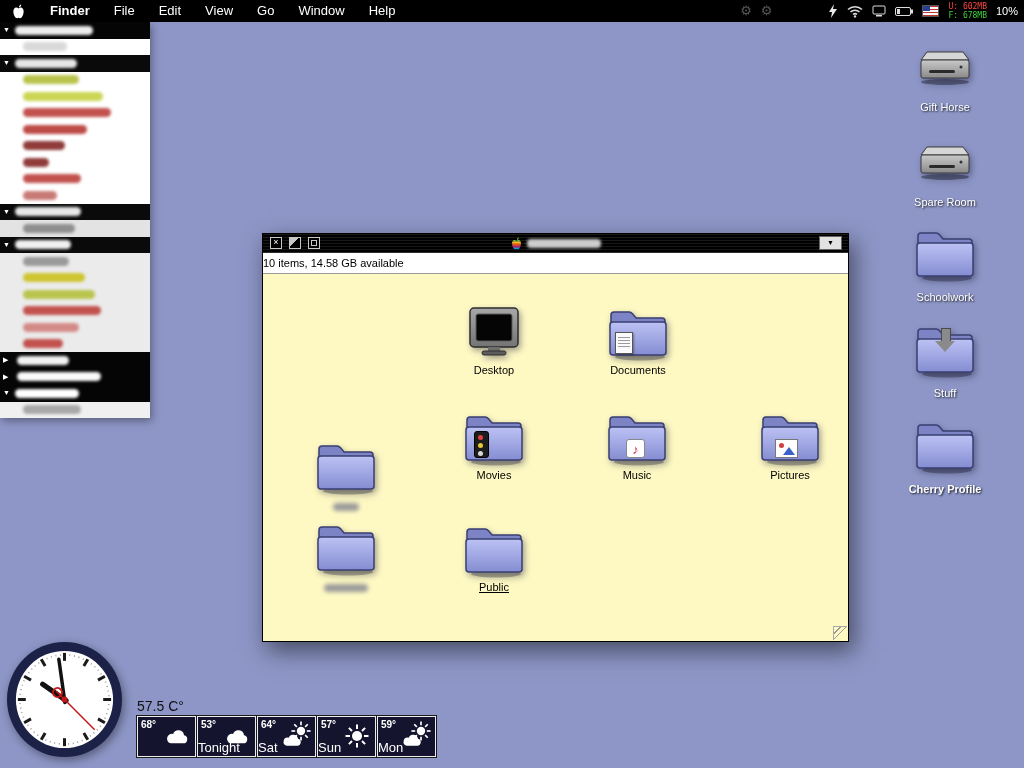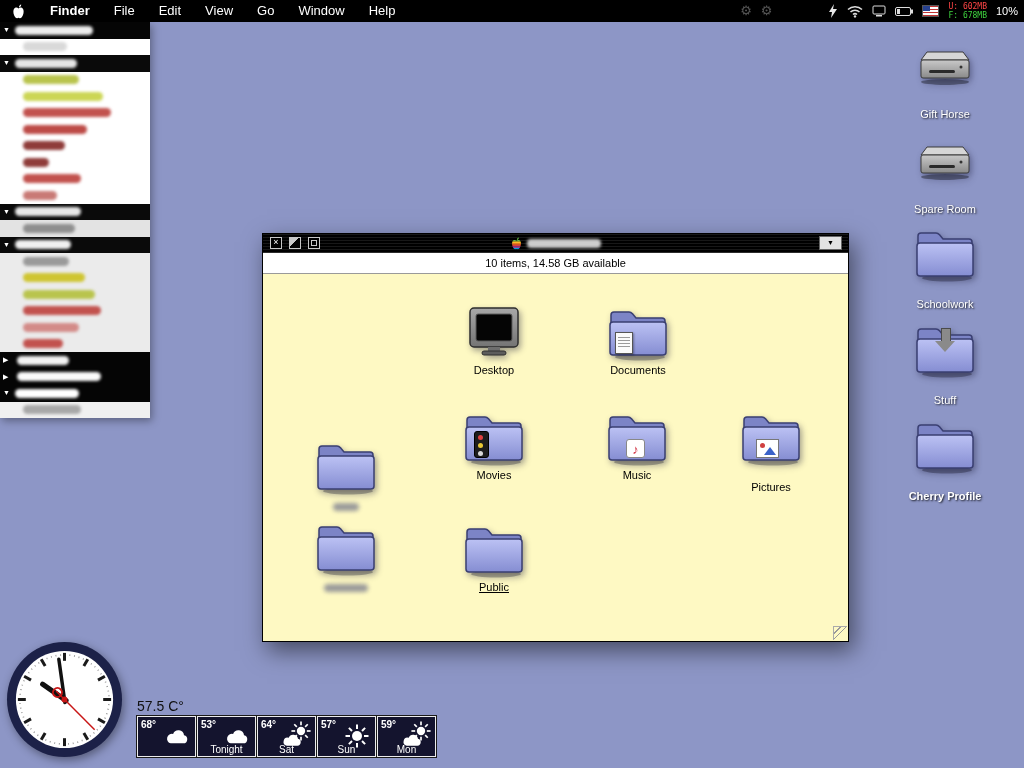--- a/index.html
+++ b/index.html
@@ -42,37 +42,37 @@
           font-size:9px;line-height:9px;text-align:center;flex:none;cursor:default}
   .tb-btn.zoom{background:linear-gradient(135deg,#c8c8c8 0 42%,#000 42%)}
   .tb-btn.collapse{position:relative}
   .tb-btn.collapse::after{content:"";position:absolute;inset:2px;border:1px solid #c8c8c8}
   .tb-title{position:absolute;left:0;right:0;top:0;height:18px;display:flex;justify-content:center;
             align-items:center;gap:5px;pointer-events:none}
   .tblob{width:74px;height:9px;background:#cdcdcd;border-radius:4px;filter:blur(1.5px)}
   .tb-popup{margin-left:auto;margin-right:6px;width:21px;height:12px;background:#e2e2e2;border:1px solid #666;
             color:#000;font-size:7px;line-height:12px;text-align:center;z-index:2}
   .statusbar{position:absolute;top:19px;left:0;right:0;height:20px;background:#fff;
-             border-bottom:1px solid #9a9a9a;text-align:center;font-size:11px;color:#000;line-height:20px}
+             border-bottom:1px solid #9a9a9a;font-size:11px;color:#000;line-height:20px}
   .win-body{position:absolute;top:40px;left:0;right:0;bottom:0;background:#fef9c3;overflow:hidden}
   .grow{position:absolute;right:1px;bottom:1px;width:13px;height:13px;border-left:1px solid #aaa;border-top:1px solid #aaa;
         background:linear-gradient(135deg,transparent 0 4px,#999 4px 5px,transparent 5px 8px,#999 8px 9px,transparent 9px)}
 
   
   .witem{position:absolute;width:90px;display:flex;flex-direction:column;align-items:center;cursor:default}
   .ditem{position:absolute;left:899px;width:92px;display:flex;flex-direction:column;align-items:center;cursor:default}
   .holder{position:relative;width:64px;height:56px;filter:drop-shadow(2px 3px 3px rgba(20,20,50,.4));flex:none}
   .holder svg.base{position:absolute;inset:0;width:100%;height:100%;display:none}
   .holder.monitor .ic-monitor{display:block}
   .holder.drive .ic-drive{display:block}
   .holder.folder .ic-folder,.holder.folder-doc .ic-folder,.holder.folder-apple .ic-folder,
   .holder.folder-film .ic-folder,.holder.folder-music .ic-folder,.holder.folder-pic .ic-folder,
   .holder.folder-sites .ic-folder,.holder.folder-down .ic-folder{display:block}
   .wlabel{margin-top:3px;font-size:11px;color:#000;white-space:nowrap}
-  .dlabel{margin-top:16px;font-size:11px;color:#fff;text-shadow:1px 1px 2px rgba(0,0,0,.85);white-space:nowrap}
+  .dlabel{margin-top:9px;font-size:11px;color:#fff;text-shadow:1px 1px 2px rgba(0,0,0,.85);white-space:nowrap}
   .lblob{margin-top:8px;height:8px;background:#9a9a9a;border-radius:4px;filter:blur(2px)}
 
   
   .b{display:none;position:absolute}
   .holder.folder-doc .b-doc{display:block}
   .b-doc{left:9px;bottom:7px;width:16px;height:20px;background:#fafafa;border:1px solid #555;
          box-shadow:1px 1px 2px rgba(0,0,0,.35)}
   .b-doc::before{content:"";position:absolute;left:2px;right:2px;top:4px;height:11px;
          background:repeating-linear-gradient(to bottom,#9a9a9a 0 1px,transparent 1px 3px)}
   .holder.folder-apple .b-apple{display:block}
@@ -103,21 +103,21 @@
 
   
   #clock{position:absolute;left:5px;top:640px;width:119px;height:119px;filter:drop-shadow(2px 3px 5px rgba(0,0,0,.4))}
 
   
   .temp-reading{position:absolute;left:137px;top:698px;font-size:14px;color:#101010}
   #weather{position:absolute;left:137px;top:716px;display:flex}
   .wcell{position:relative;width:57px;height:39px;background:#14142e;border:1px solid #ececec;
          outline:1px solid #1a1a1a;margin-right:1px}
   .wtemp{position:absolute;left:3px;top:2px;color:#fff;font-size:10px;font-weight:bold}
-  .wday{position:absolute;bottom:1px;left:0;right:0;text-align:center;color:#fff;font-size:10px}
+  .wday{position:absolute;bottom:1px;left:0;right:0;text-align:left;color:#fff;font-size:13px}
   .wicon{position:absolute;right:2px;top:6px;width:32px;height:26px}
   .wicon svg{position:absolute;display:none}
   .wcell.cloud .ic-cloud{display:block;left:3px;top:3px;width:26px;height:20px}
   .wcell.sun .ic-sun{display:block;left:4px;top:1px;width:24px;height:24px}
   .wcell.sun-cloud .ic-sun{display:block;left:10px;top:-2px;width:20px;height:20px}
   .wcell.sun-cloud .ic-cloud{display:block;left:0;top:8px;width:22px;height:17px}
 </style>
 </head>
 <body>
 
@@ -381,21 +381,21 @@
               <path d="M5 20 V10 q0-3 3-3 h15 q2 0 3.5 1.8 L30 13 h26 q3 0 3 3 v6 z" fill="#7c84c6" stroke="#3a3f72" stroke-width="1.5"></path>
               <rect x="4" y="17" width="56" height="33" rx="3" fill="url(#gFold)" stroke="#3a3f72" stroke-width="1.5"></rect>
             </svg>
 
             <span class="b b-music"></span>
 
           </div>
           <div class="wlabel">Music</div>
 
         </div>
-        <div class="witem" style="left: 463px; top: 136px; gap: 12px;">
+        <div class="witem" style="left: 482px; top: 136px;">
           <div class="holder folder-pic">
             <svg class="base ic-folder" viewBox="0 0 64 56">
               <ellipse cx="34" cy="52" rx="25" ry="3.5" fill="rgba(20,20,40,0.3)"></ellipse>
               <path d="M5 20 V10 q0-3 3-3 h15 q2 0 3.5 1.8 L30 13 h26 q3 0 3 3 v6 z" fill="#7c84c6" stroke="#3a3f72" stroke-width="1.5"></path>
               <rect x="4" y="17" width="56" height="33" rx="3" fill="url(#gFold)" stroke="#3a3f72" stroke-width="1.5"></rect>
             </svg>
 
             <span class="b b-pic">
               <i></i>
             </span>

